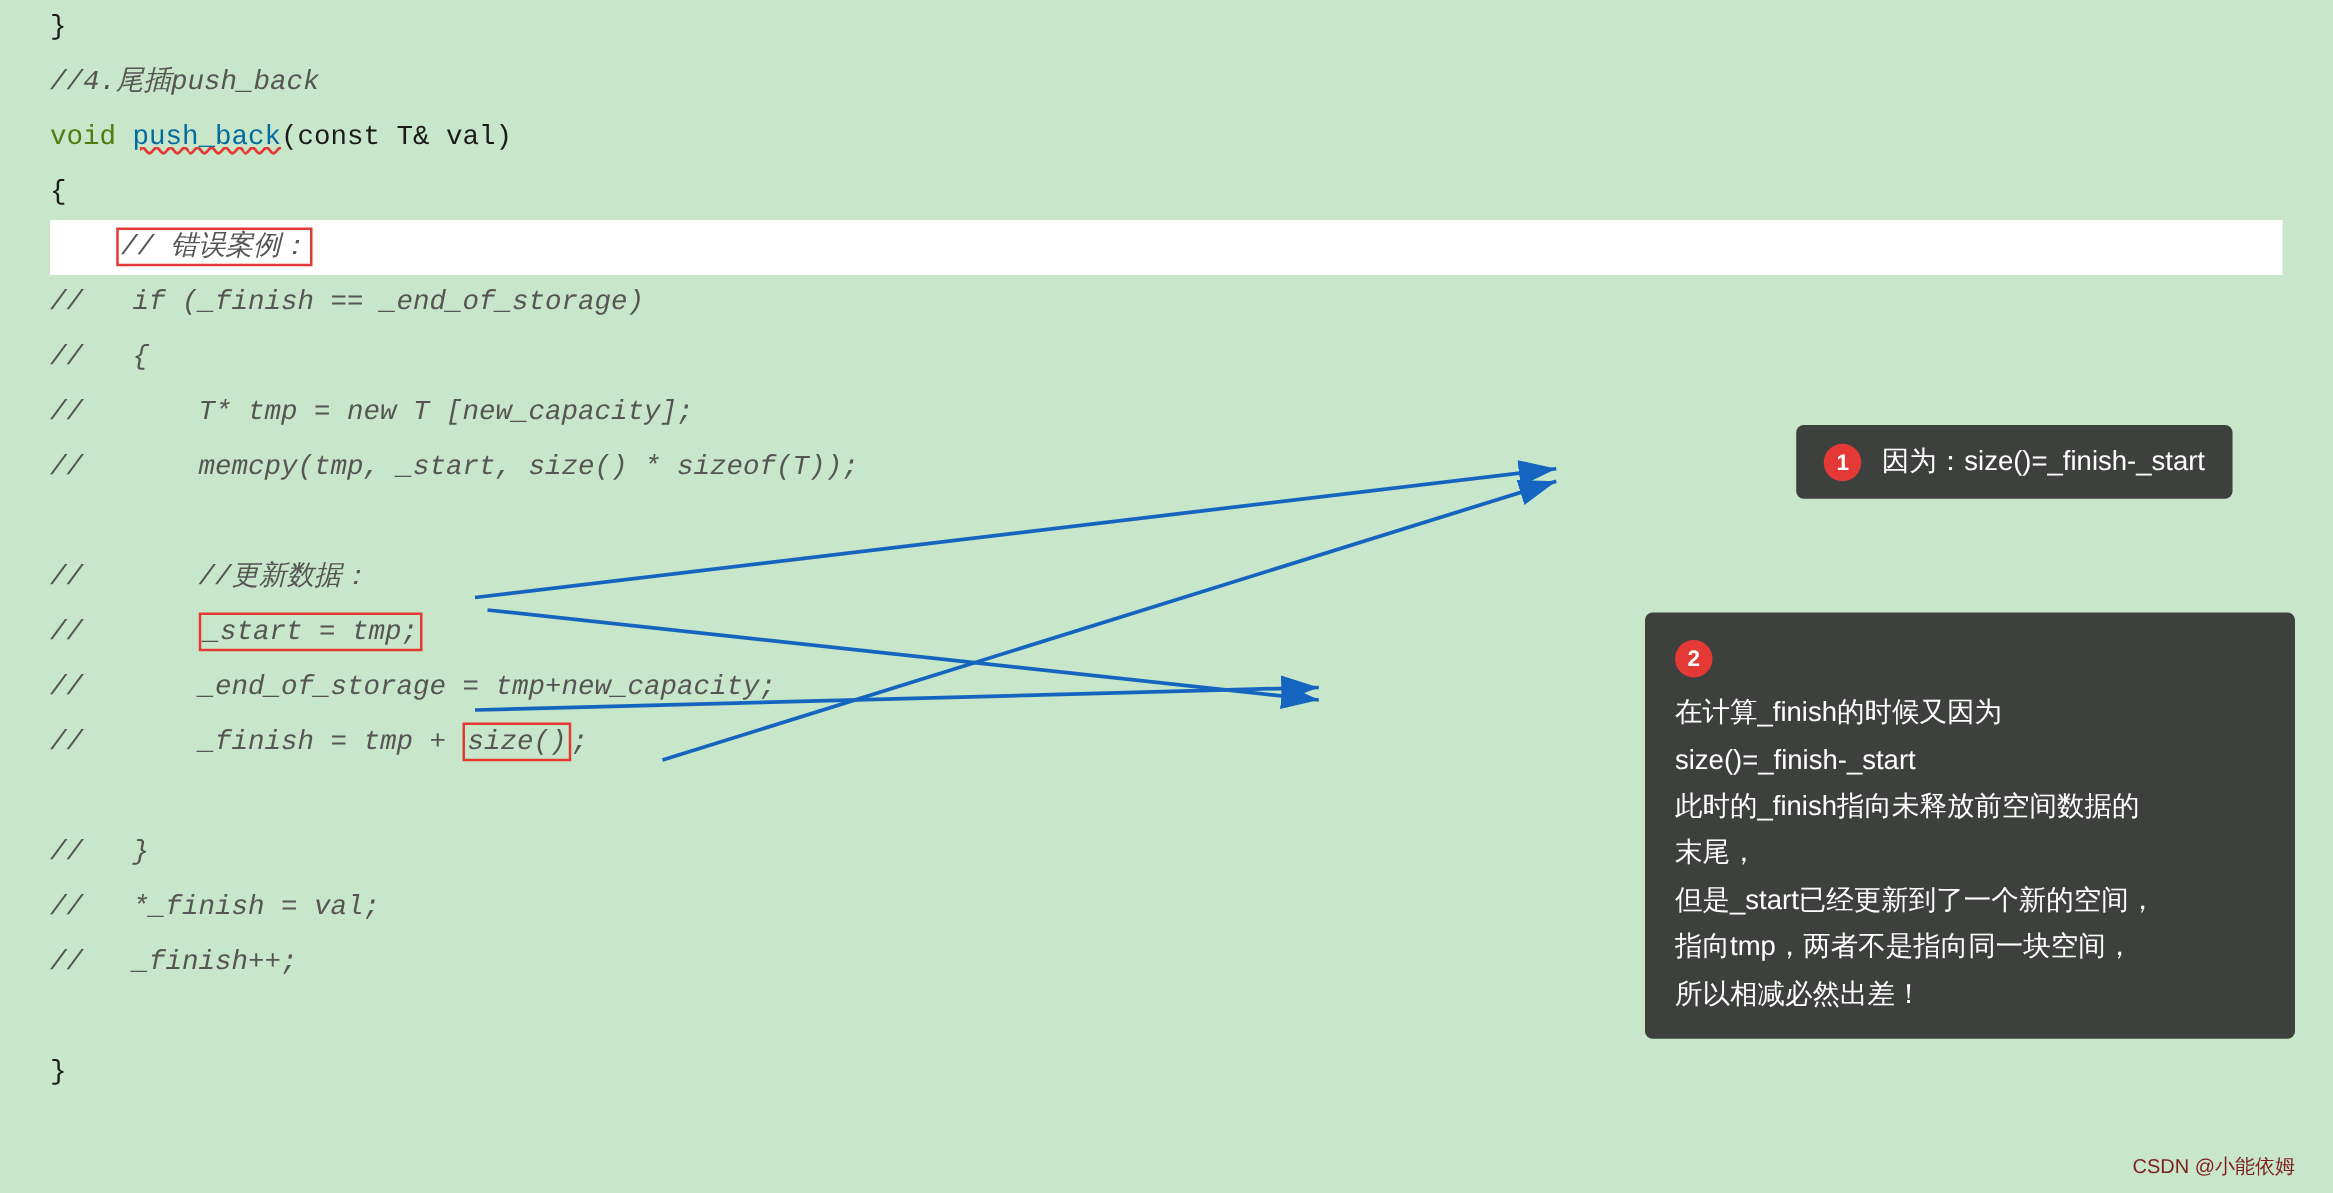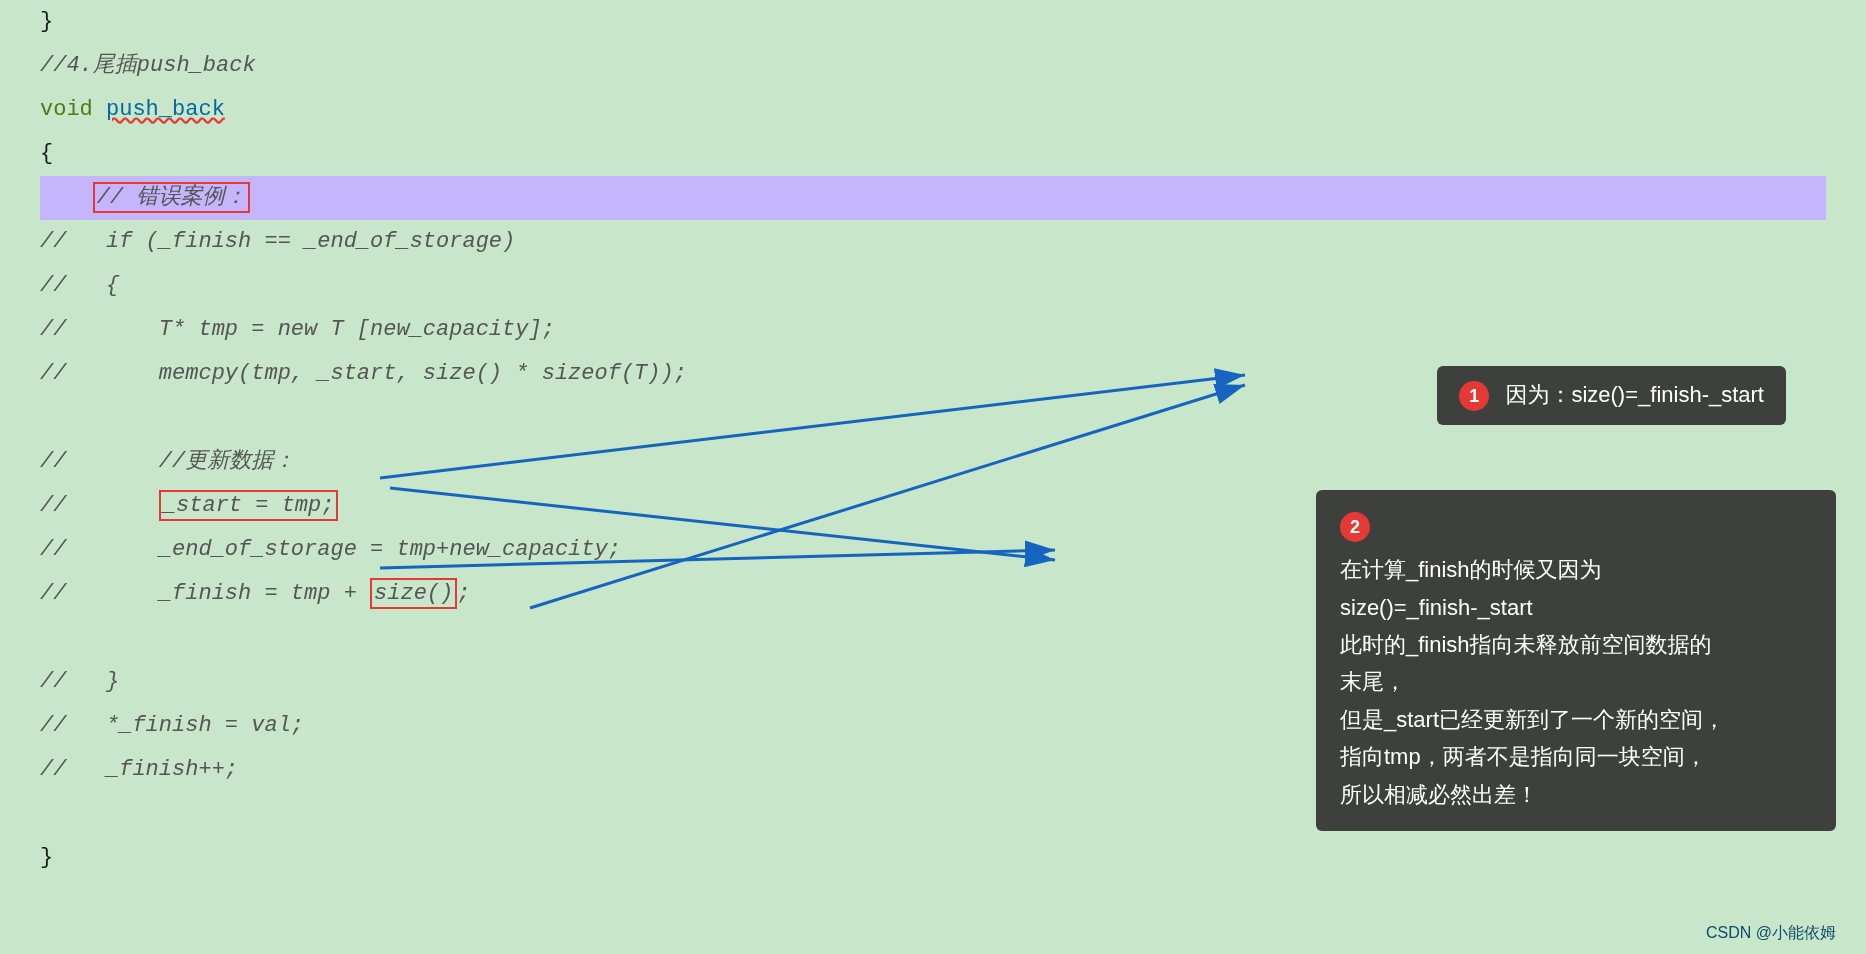--- a/index.html
+++ b/index.html
@@ -25,38 +25,38 @@
       display: flex;
       align-items: center;
       min-height: 44px;
       font-size: 22px;
       line-height: 44px;
       white-space: pre;
       color: #1a1a1a;
     }
 
     .code-line.highlighted {
-      background: #c4b5fd;
+      background: #ffffff;
     }
 
     .code-line .comment { color: #555; font-style: italic; }
     .code-line .keyword { color: #4d7c0f; }
     .code-line .func { color: #0369a1; }
     .code-line .normal { color: #1a1a1a; }
 
     .red-box {
       border: 2px solid #e53935;
       display: inline;
       padding: 1px 2px;
     }
 
     
     .annotation-box-1 {
       position: absolute;
-      top: 366px;
+      top: 340px;
       right: 80px;
       background: rgba(50, 50, 50, 0.92);
       color: #fff;
       font-family: 'Microsoft YaHei', Arial, sans-serif;
       font-size: 22px;
       padding: 14px 22px;
       border-radius: 6px;
       white-space: nowrap;
       z-index: 10;
     }
@@ -100,38 +100,38 @@
       pointer-events: none;
       z-index: 5;
     }
 
     .watermark {
       position: absolute;
       bottom: 10px;
       right: 30px;
       font-family: 'Microsoft YaHei', Arial, sans-serif;
       font-size: 16px;
-      color: #0c4a6e;
+      color: #7f1d1d;
     }
   </style>
 </head>
 <body>
 
 <div class="code-area">
 
   <div class="code-line">
     <span class="normal">}</span>
   </div>
 
   <div class="code-line">
     <span class="comment">//4.尾插push_back</span>
   </div>
 
   <div class="code-line">
-    <span class="keyword">void </span><span class="func" style="text-decoration:underline wavy #e53935;">push_back</span>
+    <span class="keyword">void </span><span class="func" style="text-decoration:underline wavy #e53935;">push_back</span><span class="normal">(const T&amp; val)</span>
   </div>
 
   <div class="code-line">
     <span class="normal">{</span>
   </div>
 
   <div class="code-line highlighted">
     <span class="normal">&nbsp;&nbsp;&nbsp;&nbsp;<span class="red-box"><span class="comment">// 错误案例：</span></span></span>
   </div>
 

